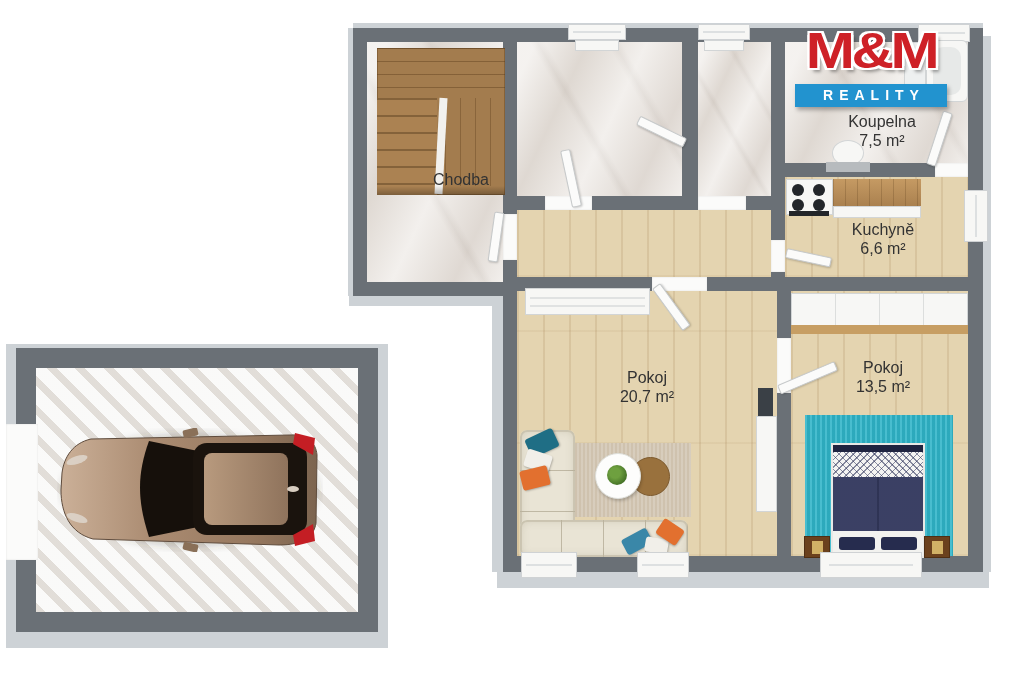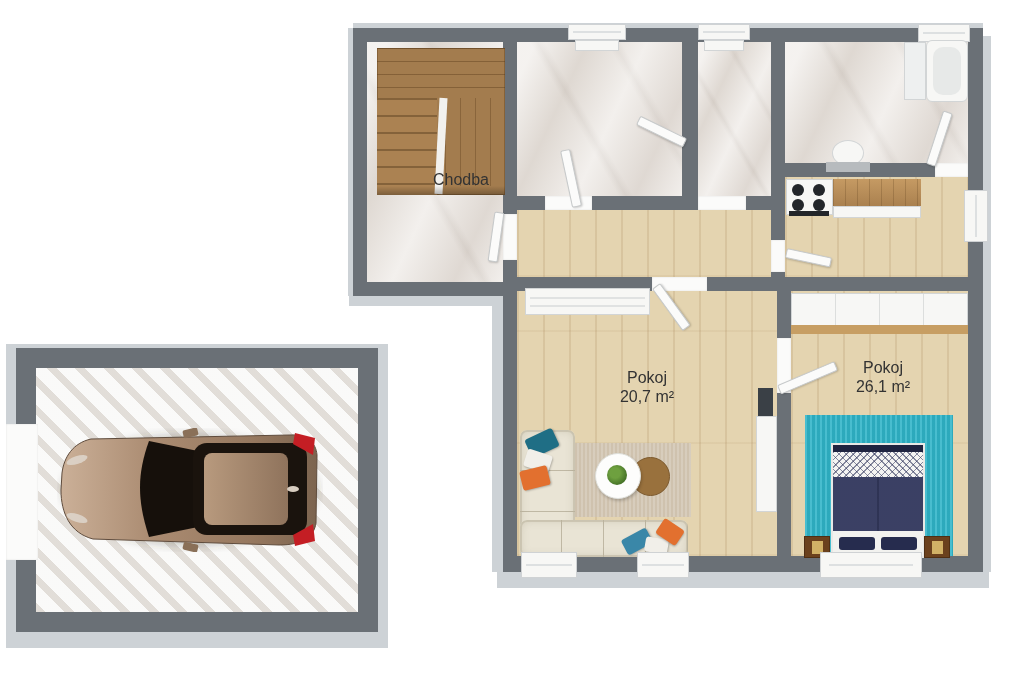--- a/index.html
+++ b/index.html
@@ -138,35 +138,43 @@
       <i></i>
     </div>
 
   <div class="white-obj" style="left:904px;top:42px;width:22px;height:58px;background:#eef0f0;"></div>
   <div class="white-obj" style="left:926px;top:40px;width:42px;height:62px;border-radius:6px;">
     <div class="abs" style="left:6px;top:6px;width:28px;height:48px;background:#e7e9e8;border-radius:10px;"></div>
   </div>
   <div class="white-obj rnd" style="left:832px;top:140px;width:32px;height:26px;"></div>
   <div class="abs" style="left:826px;top:162px;width:44px;height:10px;background:#b7bbbe;"></div>
   <div class="door" style="left:943px;top:112px;width:10px;height:56px;transform:rotate(18deg);transform-origin:top center;"></div>
+  <div class="room-label" style="left:822px;top:112px;width:120px;">
+    <span>Koupelna</span><br>
+    <span>7,5 m²</span>
+  </div>
 
   <div class="white-obj" style="left:786px;top:179px;width:47px;height:36px;">
     <div class="abs rnd" style="left:5px;top:4px;width:12px;height:12px;background:#23262a;"></div>
     <div class="abs rnd" style="left:26px;top:4px;width:12px;height:12px;background:#23262a;"></div>
     <div class="abs rnd" style="left:5px;top:19px;width:12px;height:12px;background:#23262a;"></div>
     <div class="abs rnd" style="left:26px;top:19px;width:12px;height:12px;background:#23262a;"></div>
   </div>
   <div class="abs" style="left:789px;top:211px;width:40px;height:5px;background:#23262a;"></div>
   <div class="abs" style="left:833px;top:179px;width:88px;height:29px;background:linear-gradient(180deg,#c59a63,#a87f4e);
               background-image:repeating-linear-gradient(90deg,rgba(90,60,25,.25) 0 1px,rgba(0,0,0,0) 1px 12px),linear-gradient(180deg,#c59a63,#a87f4e);"></div>
   <div class="white-obj" style="left:833px;top:206px;width:88px;height:12px;"></div>
   <div class="window" style="left:964px;top:190px;width:24px;height:52px;">
       <i style="top:8%;left:45%;right:45%;height:84%;width:2px;"></i>
     </div>
   <div class="door" style="left:786px;top:248px;width:46px;height:10px;transform:rotate(12deg);transform-origin:left center;"></div>
+  <div class="room-label" style="left:823px;top:220px;width:120px;">
+    <span>Kuchyně</span><br>
+    <span>6,6 m²</span>
+  </div>
 
   <div class="door" style="left:560px;top:150px;width:10px;height:58px;transform:rotate(-12deg);transform-origin:top center;"></div>
   <div class="door" style="left:633px;top:138px;width:52px;height:10px;transform:rotate(26deg);transform-origin:right center;"></div>
   <div class="door" style="left:652px;top:289px;width:10px;height:52px;transform:rotate(-36deg);transform-origin:top left;"></div>
 
   <div class="white-obj" style="left:525px;top:288px;width:125px;height:27px;">
     <i class="abs" style="left:4px;right:4px;top:8px;height:2px;background:#e0e2e2;"></i>
     <i class="abs" style="left:4px;right:4px;top:16px;height:2px;background:#e0e2e2;"></i>
   </div>
   <div class="abs" style="left:565px;top:443px;width:126px;height:74px;background:var(--rug-beige,#cfc2ae);
@@ -208,33 +216,37 @@
   </div>
   <div class="abs" style="left:804px;top:536px;width:26px;height:22px;background:#6b411d;border:1px solid #4f2f14;box-sizing:border-box;">
     <div class="abs" style="left:7px;top:4px;width:11px;height:13px;background:#d2b266;"></div>
   </div>
   <div class="abs" style="left:924px;top:536px;width:26px;height:22px;background:#6b411d;border:1px solid #4f2f14;box-sizing:border-box;">
     <div class="abs" style="left:7px;top:4px;width:11px;height:13px;background:#d2b266;"></div>
   </div>
   <div class="door" style="left:779px;top:385px;width:62px;height:10px;transform:rotate(-23deg);transform-origin:left center;"></div>
   <div class="room-label" style="left:823px;top:358px;width:120px;">
     <span>Pokoj</span><br>
-    <span>26,1 m²</span>
+    <span>13,5 m²</span>
   </div>
 
   <div class="window" style="left:521px;top:552px;width:56px;height:26px;">
       <i></i>
     </div>
   <div class="window" style="left:637px;top:552px;width:52px;height:26px;">
       <i></i>
     </div>
   <div class="window" style="left:820px;top:552px;width:102px;height:26px;">
       <i></i>
     </div>
 
+  <div id="logo">
+    <div id="logo-brand">M&amp;M</div>
+    <div id="logo-bar">REALITY</div>
+  </div>
 
   <div class="wall-lt" style="left:6px;top:344px;width:382px;height:304px;"></div>
   <div class="wall" style="left:16px;top:348px;width:362px;height:284px;"></div>
   <div class="garage-floor" style="left:36px;top:368px;width:322px;height:244px;"></div>
   <div class="gap" style="left:6px;top:424px;width:32px;height:136px;"></div>
 
   <svg style="position:absolute;left:57px;top:428px;" width="266" height="124" viewBox="0 0 266 124">
     <defs>
       <linearGradient id="bodyGrad" x1="0" y1="0" x2="1" y2="0">
         <stop offset="0" stop-color="#cbb098"></stop>

